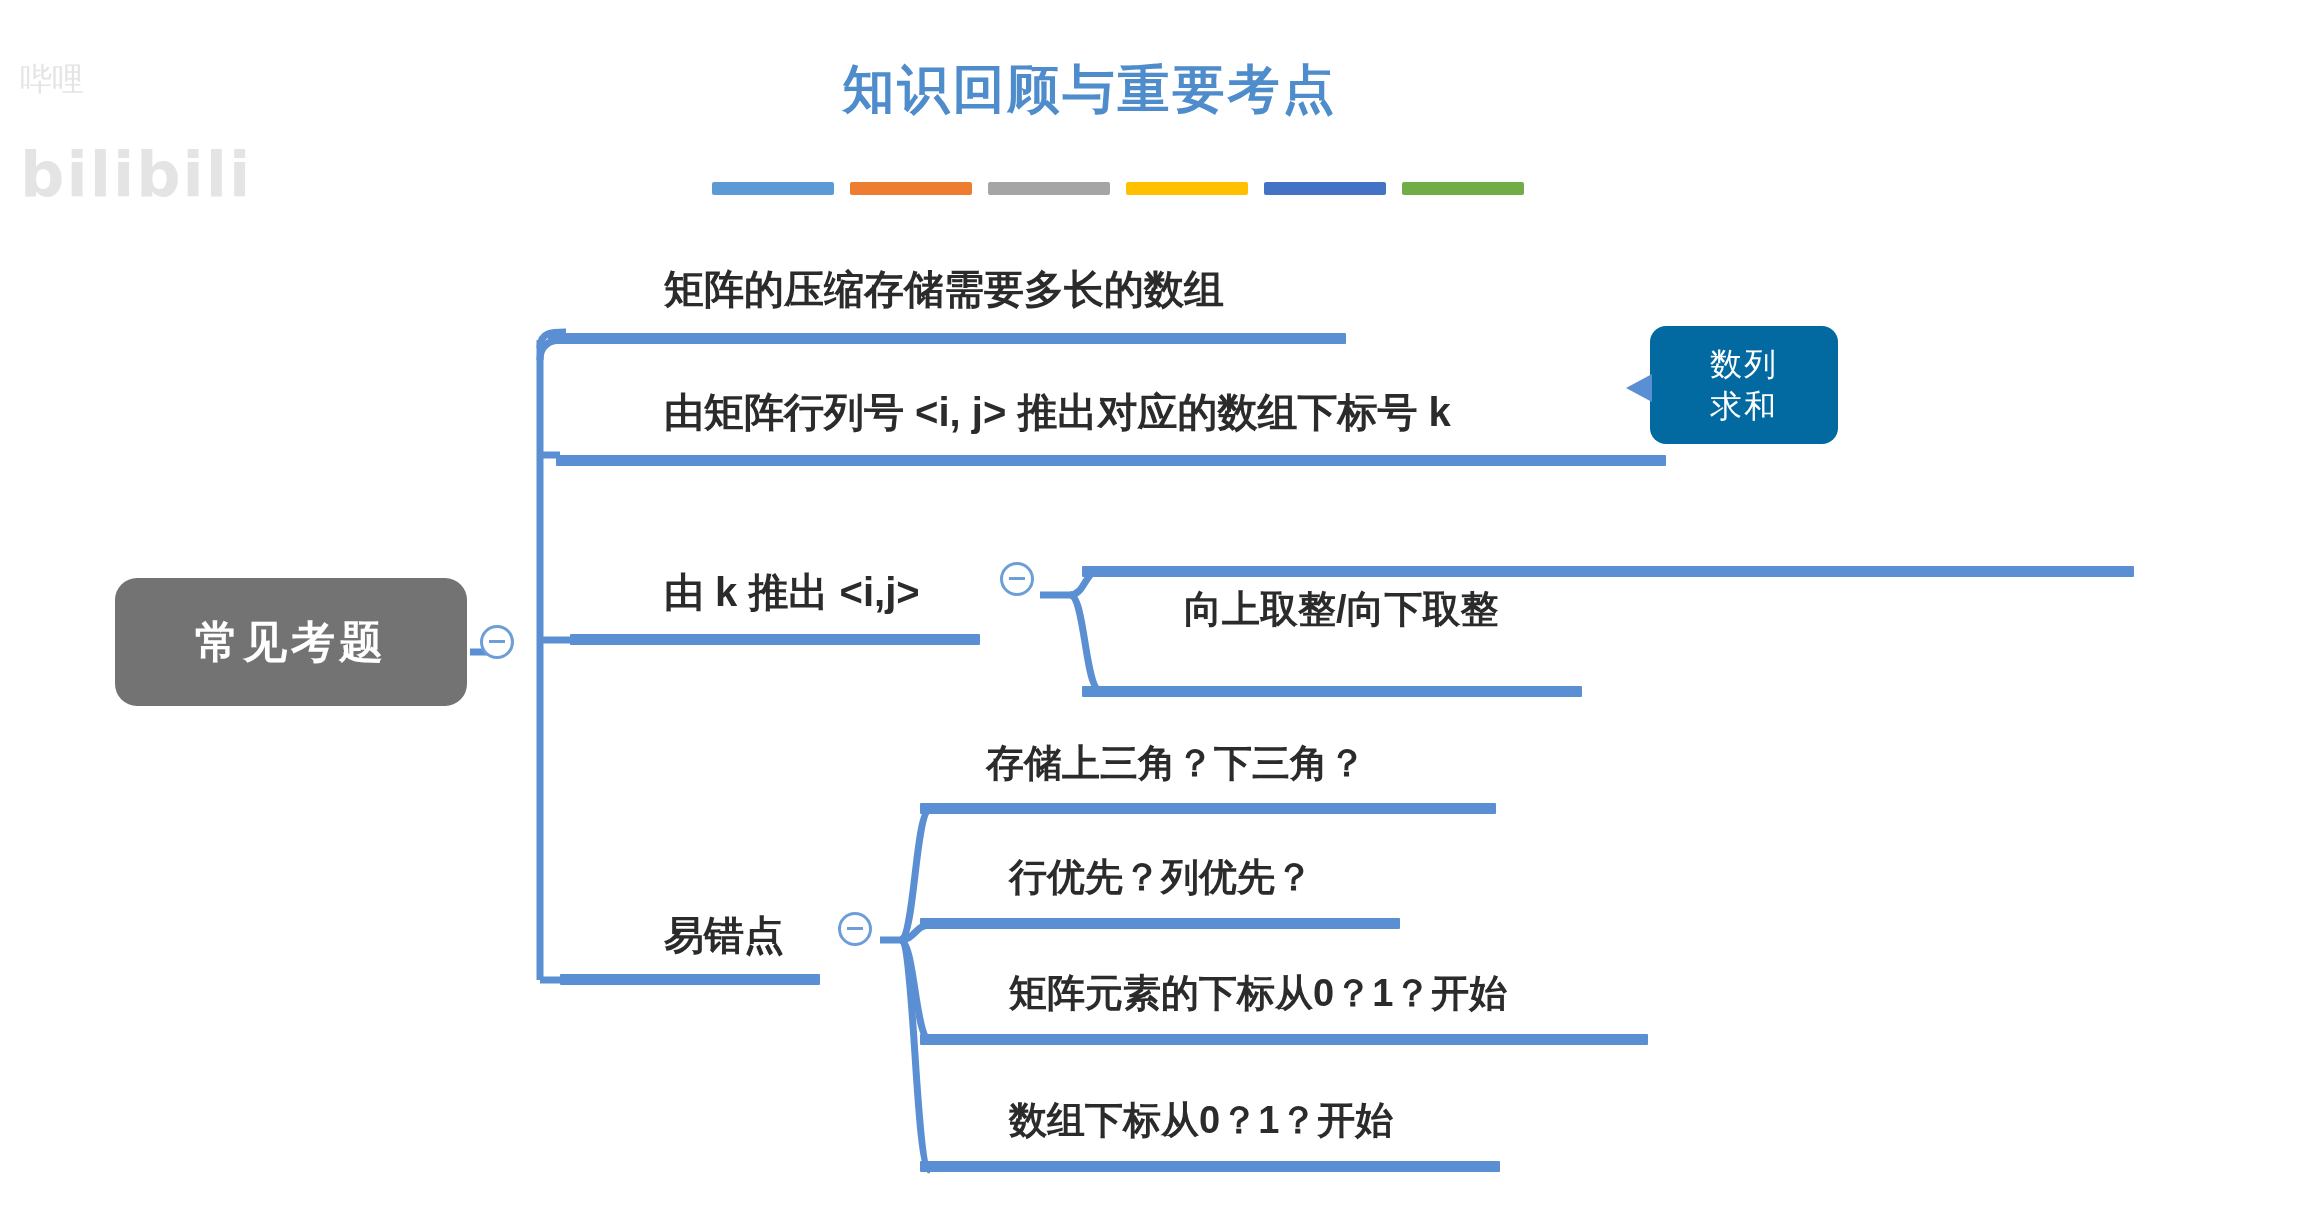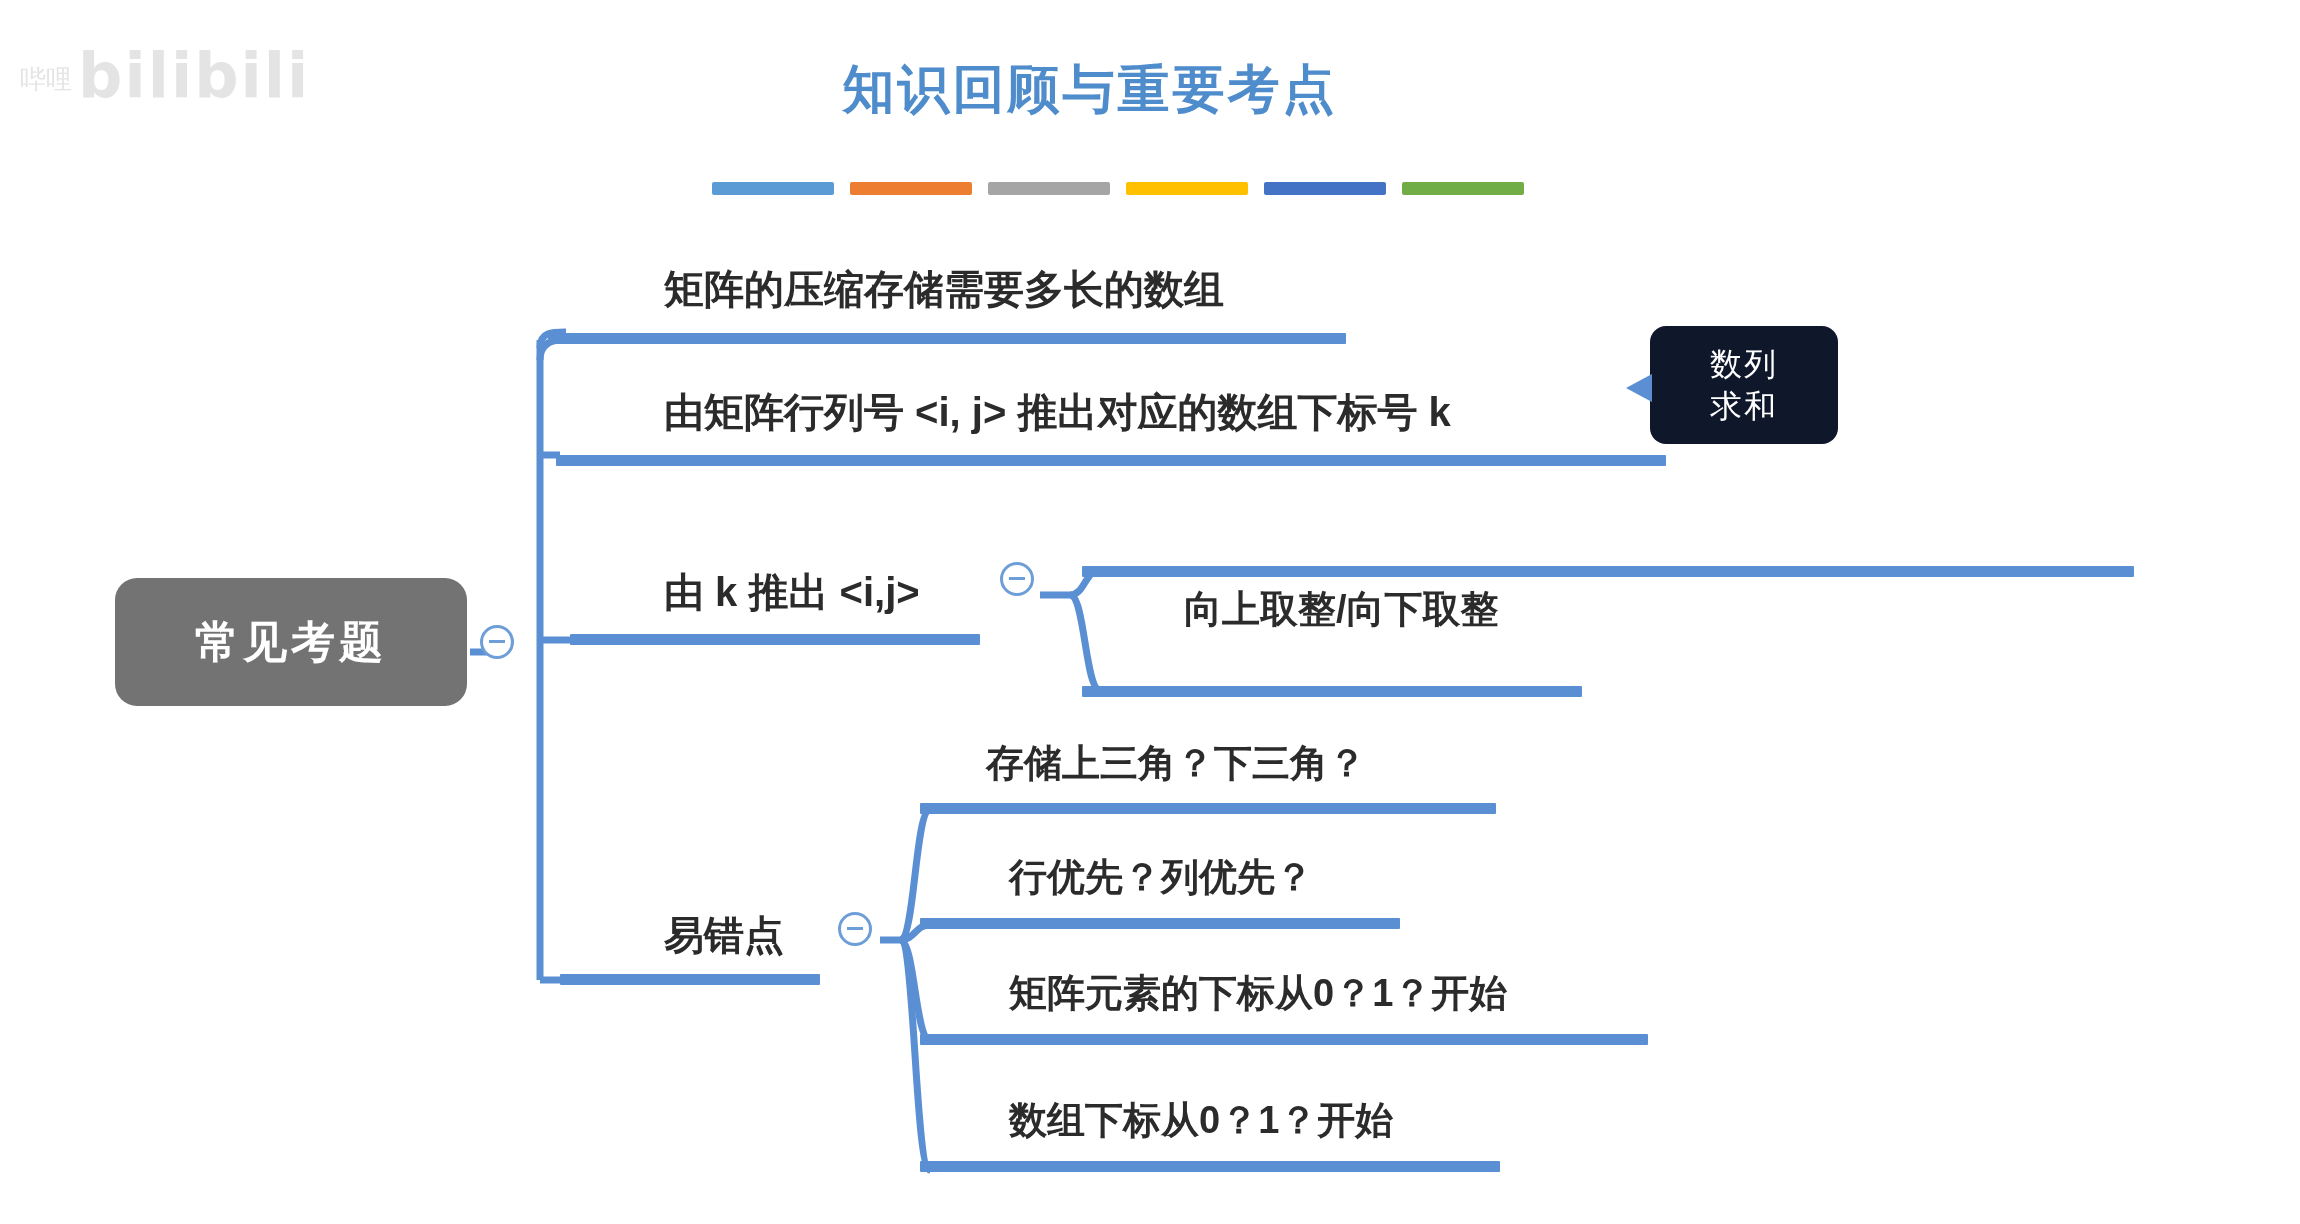--- a/index.html
+++ b/index.html
@@ -31,21 +31,21 @@
     color: #cfcfcf;
     opacity: .55;
     font-size: 62px;
     font-weight: bold;
     letter-spacing: 2px;
     line-height: 95px;
     user-select: none;
     font-family: "DejaVu Sans", sans-serif;
   }
   .watermark .wm-small {
-    font-size: 26px;
+    font-size: 32px;
     font-weight: normal;
     letter-spacing: 0;
     vertical-align: middle;
     margin-right: 6px;
   }
 
   
   .title {
     position: absolute;
     left: 0;
@@ -133,21 +133,21 @@
     border-radius: 1px;
   }
 
   
   .callout {
     position: absolute;
     left: 1650px;
     top: 326px;
     width: 188px;
     height: 118px;
-    background: #0f172a;
+    background: #0369a1;
     border-radius: 16px;
     color: #ffffff;
     font-size: 32px;
     line-height: 42px;
     text-align: center;
     display: flex;
     align-items: center;
     justify-content: center;
     flex-direction: column;
     letter-spacing: 2px;

